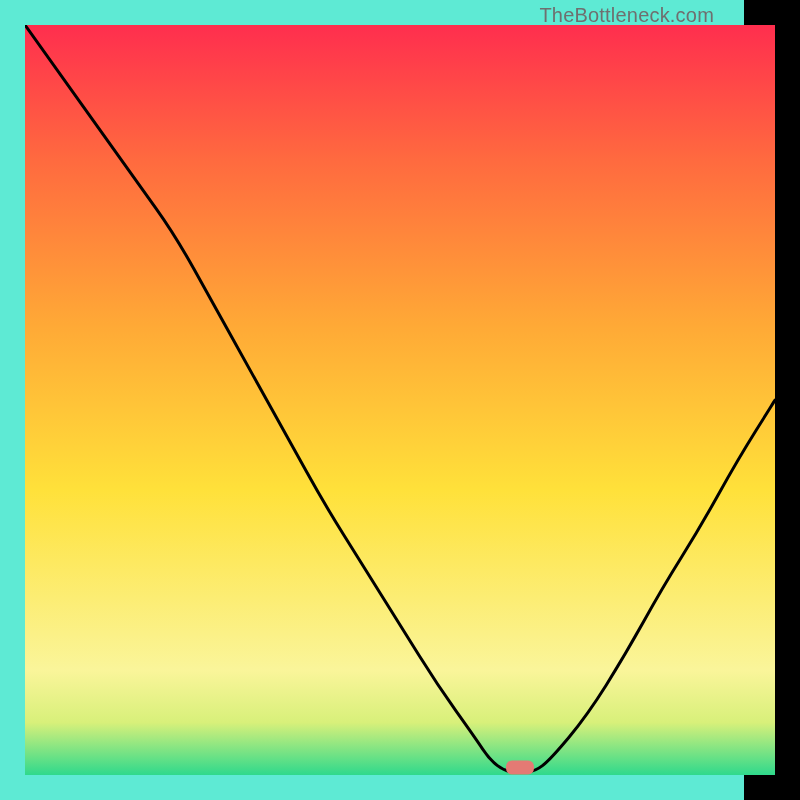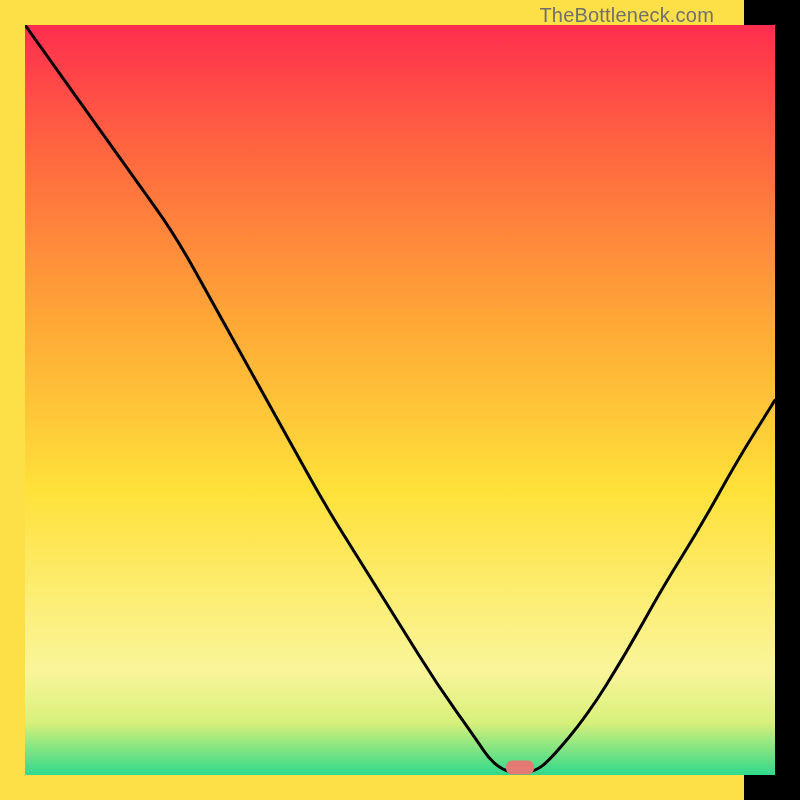--- a/index.html
+++ b/index.html
@@ -9,21 +9,21 @@
     height: 800px;
     background: #000;
     overflow: hidden;
   }
   .frame {
     position: absolute;
     left: 0;
     top: 0;
     width: 744px;
     height: 800px;
-    background: #fde047;
+    background: #5eead4;
   }
   .plot-area {
     position: absolute;
     left: 25px;
     top: 25px;
     width: 750px;
     height: 750px;
     
   }
   .watermark {

